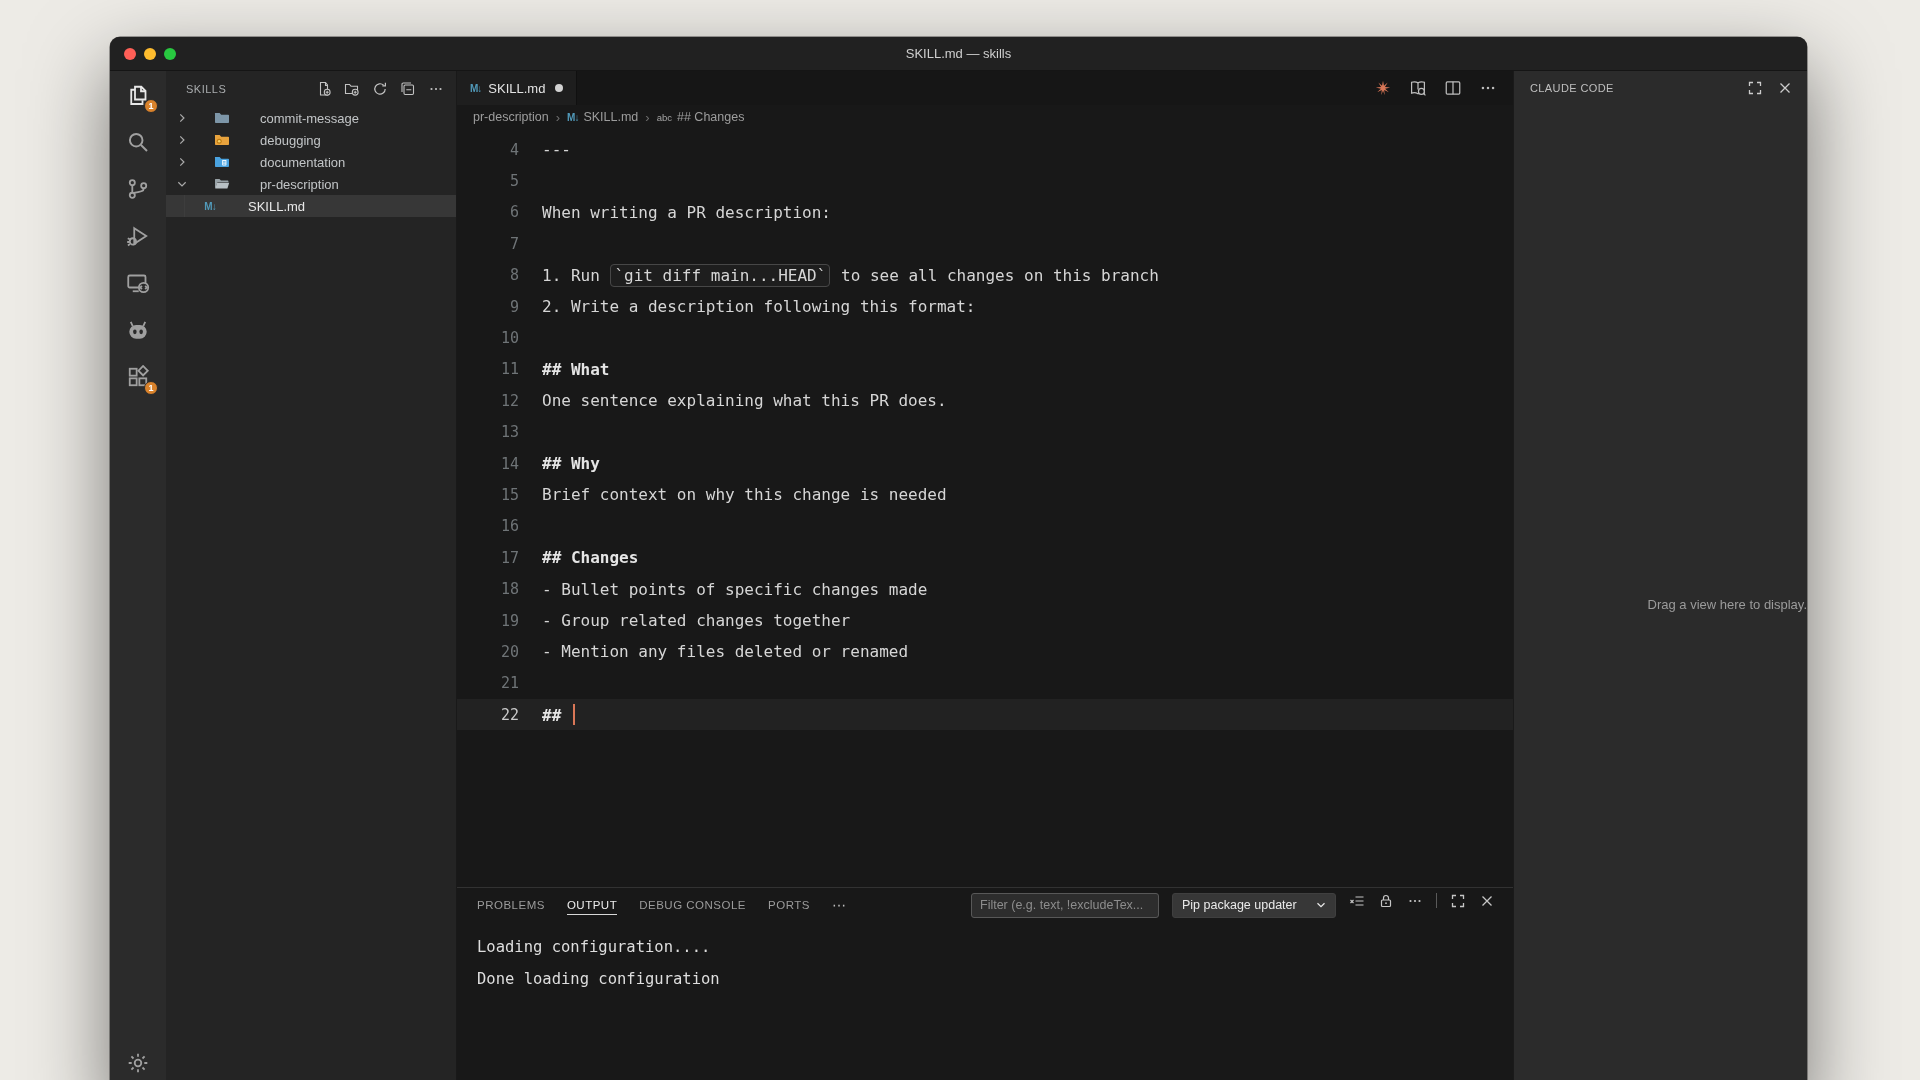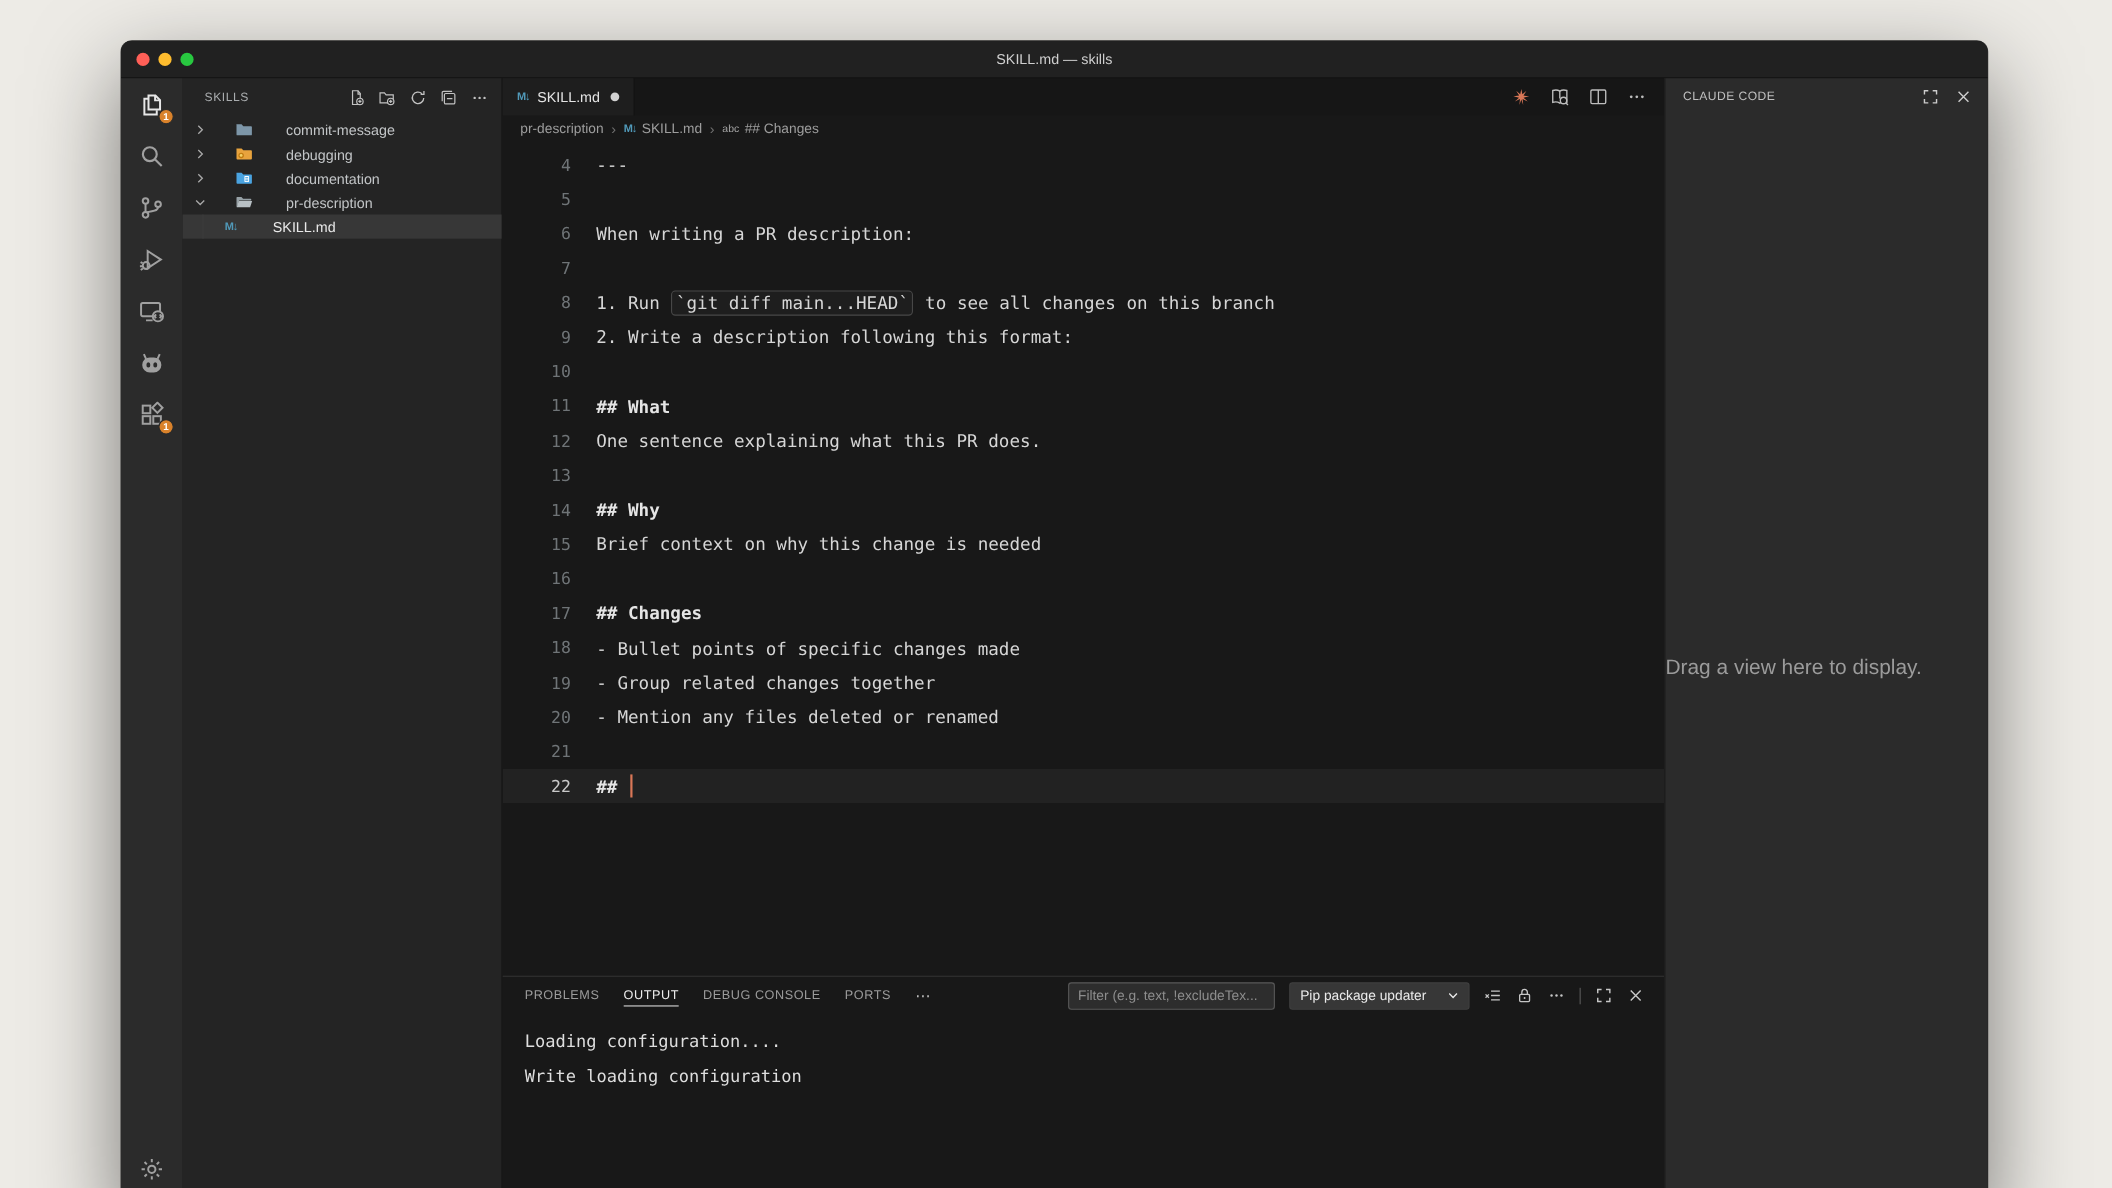--- a/index.html
+++ b/index.html
@@ -66,39 +66,39 @@
   .seg.icode{border:1px solid #474747;border-radius:4px;background:#1e1e1e;padding:1px 3px;margin:0 1px;}
   .cursor{display:inline-block;width:2px;height:21px;background:var(--accent);vertical-align:-4px;margin-left:2px;}
   
   .panel{height:212px;border-top:1px solid #323232;display:flex;flex-direction:column;flex:none;background:#181818;}
   .panel-header{height:34px;display:flex;align-items:center;padding:0 18px 0 20px;gap:22px;flex:none;}
   .ptab{font-size:11.5px;letter-spacing:.5px;color:#9b9b9b;height:100%;display:flex;align-items:center;
     position:relative;cursor:pointer;white-space:nowrap;}
   .ptab.active{color:#ececec;}
   .ptab.active::after{content:"";position:absolute;bottom:7px;left:0;right:0;height:1px;background:#d8d8d8;}
   .ptab-more{color:#bdbdbd;font-size:14px;letter-spacing:1px;cursor:pointer;}
-  .panel-controls{margin-left:auto;display:flex;align-items:center;gap:13px;color:#c6c6c6;}
+  .panel-controls{margin-left:auto;display:flex;align-items:flex-start;gap:13px;color:#c6c6c6;}
   .panel-controls svg{width:16px;height:16px;display:block;cursor:pointer;}
   .filter{width:188px;height:25px;background:#2d2d2d;border:1px solid #585858;border-radius:3px;
     color:#d6d6d6;font-size:12.5px;padding:0 8px;box-sizing:border-box;outline:none;font-family:"Liberation Sans",sans-serif;}
   .filter::placeholder{color:#8d8d8d;}
   .channel{width:164px;height:25px;background:#373737;border:1px solid #3f3f3f;border-radius:3px;
     display:flex;align-items:center;justify-content:space-between;font-size:12.5px;color:#eaeaea;
     padding:0 7px 0 9px;box-sizing:border-box;cursor:pointer;}
   .vsep{width:1px;height:15px;background:#5a5a5a;}
   .panel-body{flex:1;padding:9px 0 0 20px;font-family:"DejaVu Sans Mono",monospace;font-size:15.5px;color:#dedede;}
   .out-line{height:32px;display:flex;align-items:center;white-space:pre;}
   
   .rightpanel{width:293px;background:#2b2b2b;border-left:1px solid #1a1a1a;display:flex;flex-direction:column;flex:none;}
   .rp-header{height:34px;display:flex;align-items:center;padding:0 14px 0 16px;flex:none;}
   .rp-title{font-size:11px;letter-spacing:.4px;color:#bfbfbf;}
   .rp-actions{margin-left:auto;display:flex;align-items:center;gap:14px;color:#cccccc;}
   .rp-actions svg{width:16px;height:16px;display:block;cursor:pointer;}
   .rp-body{flex:1;position:relative;}
-  .drag-text{position:absolute;top:492px;left:0;right:12px;text-align:left;font-size:19px;color:#9b9b9b;}
+  .drag-text{position:absolute;top:492px;left:0;right:0;text-align:right;font-size:13px;color:#9b9b9b;}
 </style>
 </head>
 <body>
 
 <div class="desktop">
   <div class="window">
 
     <div class="titlebar">
       <div class="lights">
         <div class="light" id="lt-close" style="background: rgb(255, 95, 87);"></div>
@@ -433,21 +433,21 @@
               <svg viewBox="0 0 16 16" fill="none" stroke="currentColor" stroke-width="1.3">
                   <path d="M6 2.5H2.5V6M10 2.5h3.5V6M2.5 10v3.5H6M13.5 10v3.5H10"></path>
                 </svg>
               <svg viewBox="0 0 16 16" fill="none" stroke="currentColor" stroke-width="1.3">
                   <path d="M3.5 3.5l9 9M12.5 3.5l-9 9"></path>
                 </svg>
             </div>
           </div>
           <div class="panel-body" id="outbody">
               <div class="out-line">Loading configuration....</div>
-              <div class="out-line">Write loading configuration</div>
+              <div class="out-line">Done loading configuration</div>
             </div>
         </div>
       </div>
 
       <div class="rightpanel">
         <div class="rp-header">
           <span class="rp-title">CLAUDE CODE</span>
           <div class="rp-actions">
             <svg viewBox="0 0 16 16" fill="none" stroke="currentColor" stroke-width="1.3">
                 <path d="M6 2.5H2.5V6M10 2.5h3.5V6M2.5 10v3.5H6M13.5 10v3.5H10"></path>

